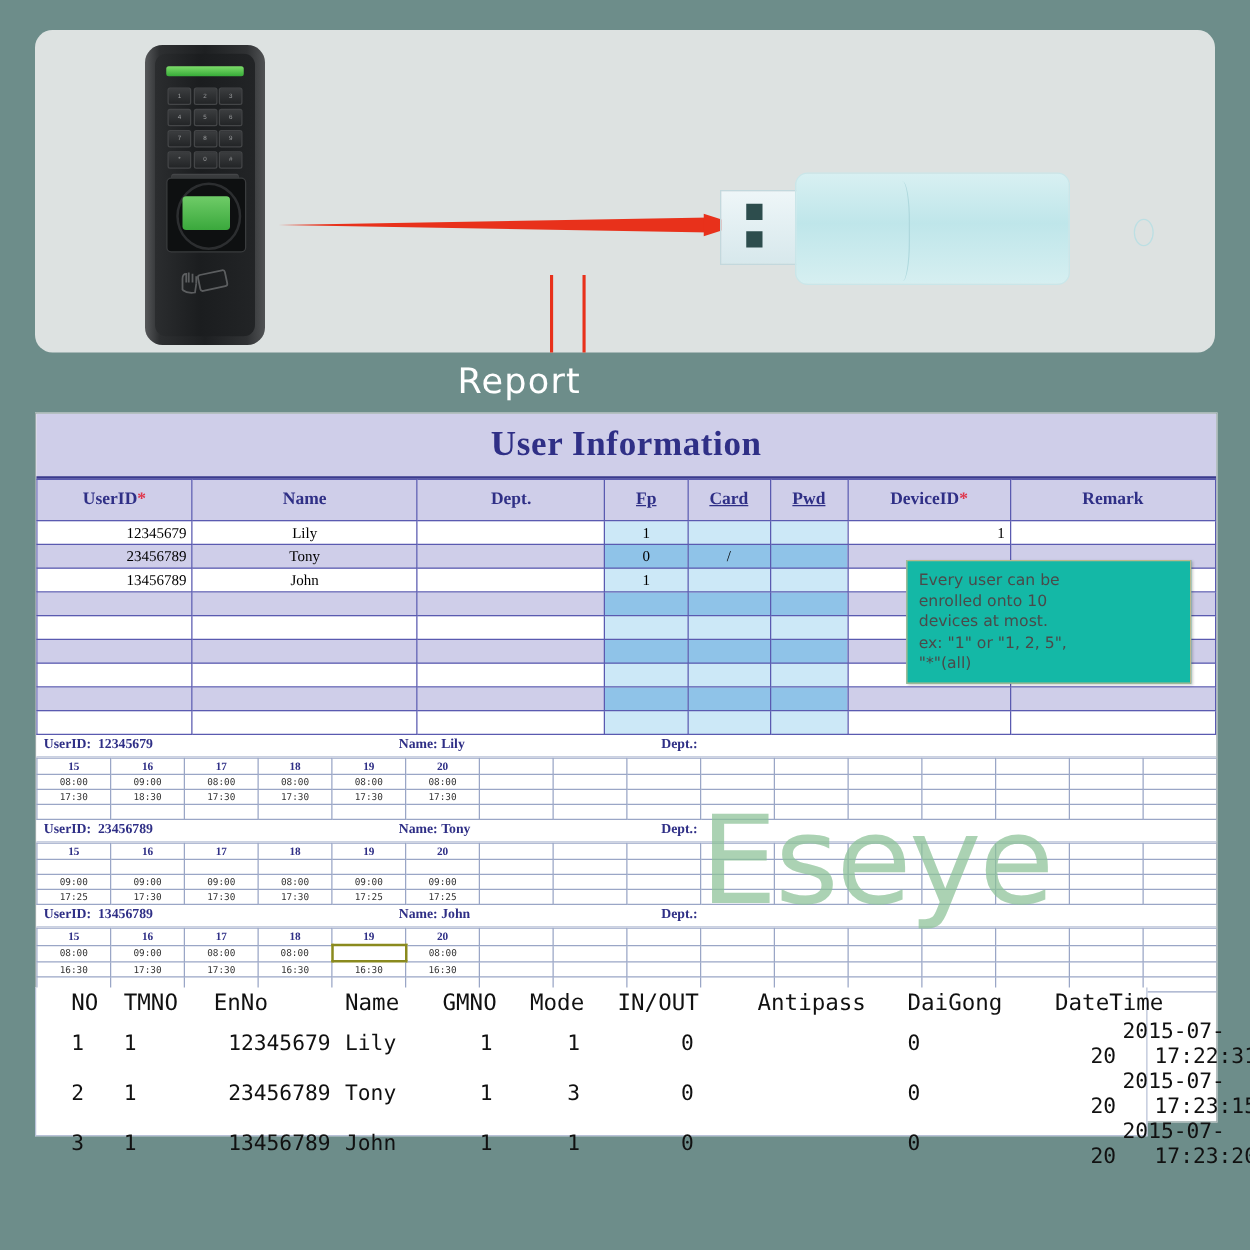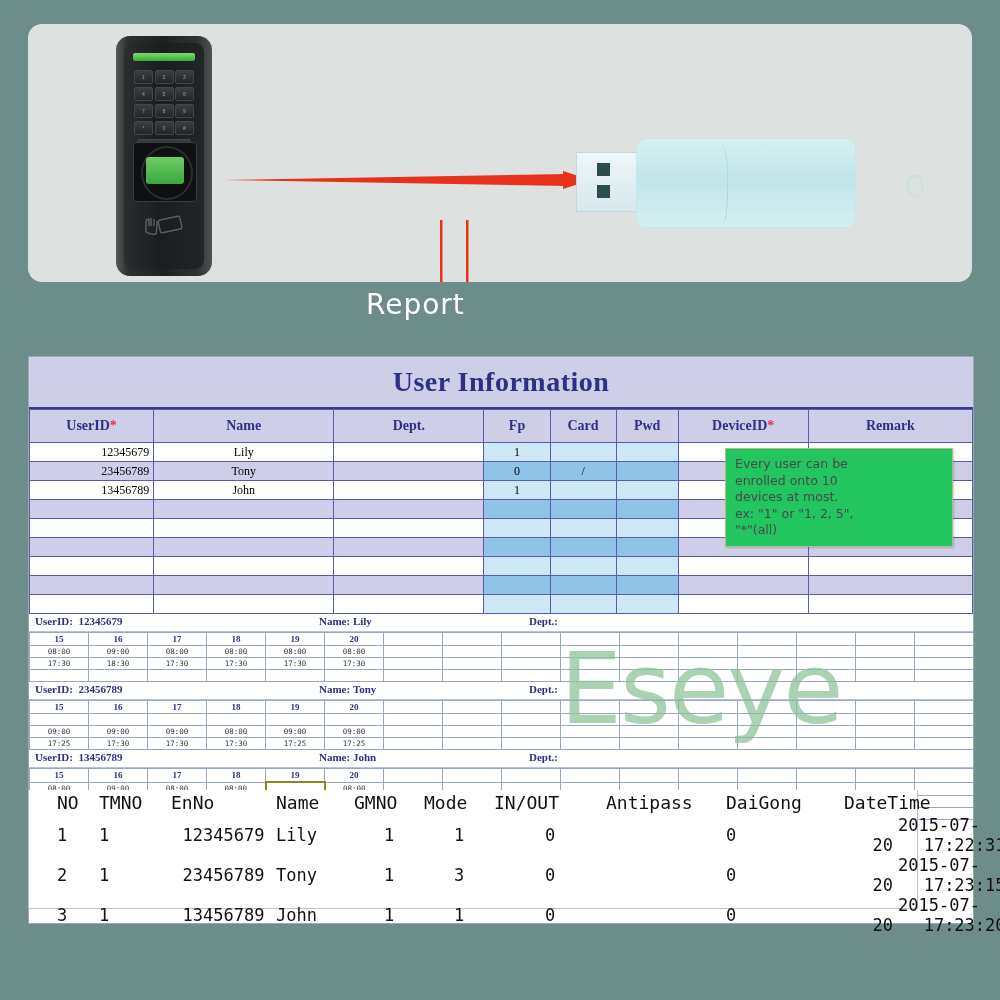--- a/index.html
+++ b/index.html
@@ -92,21 +92,21 @@
   
   #arrows-down{position:absolute;left:400px;top:196px;width:60px;height:110px;}
   #report-label{
     position:absolute;left:366px;top:288px;
     font-size:28px;color:#ffffff;letter-spacing:1px;
     font-family:"DejaVu Sans",sans-serif;
   }
 
   
   #sheet{
-    position:absolute;left:28px;top:356px;width:944px;height:566px;
+    position:absolute;left:28px;top:330px;width:944px;height:566px;
     background:#ffffff;
     border:1px solid #9aa9a9;
     overflow:hidden;
   }
 
   
   #ui-title{
     height:50px;background:#cfcee9;
     border-bottom:2px solid #3a3a8c;
     display:flex;align-items:center;justify-content:center;
@@ -118,36 +118,36 @@
 
   
   table.ui-tbl{border-collapse:collapse;width:100%;table-layout:fixed;
     font-family:"Liberation Serif",serif;}
   table.ui-tbl th,table.ui-tbl td{
     border:1px solid #5a5ab0;height:18px;font-size:12px;padding:0 4px;
   }
   table.ui-tbl th{
     background:#cfcee9;color:#2f2f86;font-weight:bold;font-size:14px;height:32px;
   }
-  th.sel{background:#1f3070;color:#ffffff;}
+  th.sel{background:#1f3070;color:#ffffff;text-decoration:underline;}
   th.devid{background:#e9e9f6;border-bottom:2px solid #11113f;margin-top:48px;}
   .req{color:#e0344a;}
   td.c{text-align:center;}
   td.r{text-align:right;}
   tr.alt td{background:#cfcee9;}
   tr.alt td.fpc{background:#8fc3e8;}
   td.fpc{background:#cce8f7;}
   td.devcell-active{
     background:#ffffff;border:2px solid #7c7c20;
   }
 
   
   #tooltip{
     position:absolute;left:725px;top:448px;width:208px;
-    background:#22c55e;border:1px solid #b8b88e;
+    background:#14b8a6;border:1px solid #b8b88e;
     padding:7px 9px;z-index:40;
     font-family:"DejaVu Sans",sans-serif;font-size:12.5px;
     color:#4a4a4a;line-height:1.32;
     box-shadow:1px 1px 2px rgba(0,0,0,.2);
   }
 
   
   #log-title{
     position:relative;height:30px;border-bottom:1px solid #8f9fc8;
     background:#ffffff;

